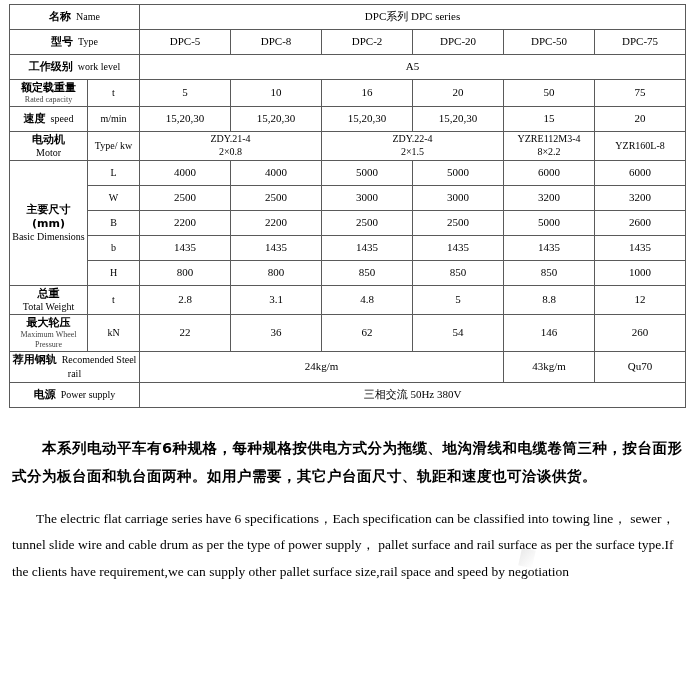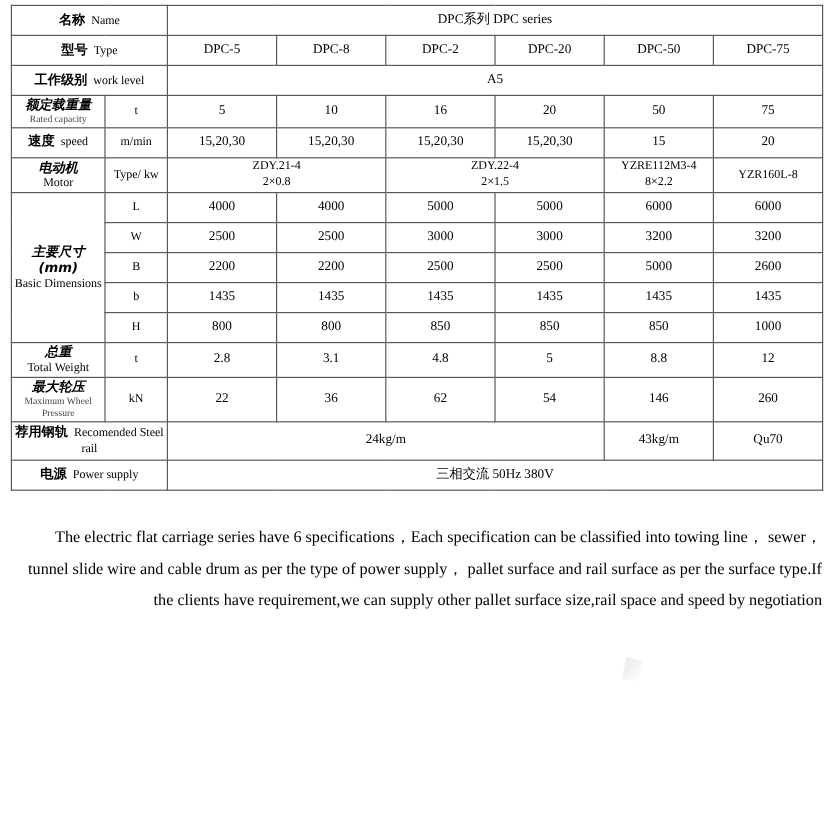--- a/index.html
+++ b/index.html
@@ -31,21 +31,20 @@
     text-align: center;
     vertical-align: middle;
     padding: 1px 2px;
     line-height: 1.25;
     height: 22px;
   }
   .lbl-cn {
     font-family: "DejaVu Sans", sans-serif;
     font-size: 11px;
     font-weight: bold;
-    font-style: italic;
   }
   .lbl-en {
     font-family: "Liberation Serif", serif;
     font-size: 10px;
   }
   .lbl-en-small {
     font-family: "Liberation Serif", serif;
     font-size: 8px;
     color: #444;
   }
@@ -86,21 +85,21 @@
     margin: 0;
     text-indent: 30px;
     letter-spacing: 0.5px;
   }
   p.en-para {
     font-family: "Liberation Serif", serif;
     font-size: 13.5px;
     line-height: 1.95;
     margin: 16px 0 0 0;
     text-indent: 24px;
-    text-align: right;
+    text-align: left;
   }
   .smudge {
     position: absolute;
     left: 520px;
     top: 545px;
     width: 14px;
     height: 18px;
     background: linear-gradient(120deg, rgba(170,170,170,0.25), rgba(255,255,255,0));
     transform: rotate(12deg);
   }
@@ -291,17 +290,18 @@
     <tr>
       <td colspan="2" class="inline-pair">
         <span class="cn">电源</span><span class="en">Power supply</span>
       </td>
       <td colspan="6" class="val">三相交流 50Hz 380V</td>
     </tr>
   </tbody>
     </table>
 
   <div class="para-block">
+    <p class="cn-para">本系列电动平车有6种规格，每种规格按供电方式分为拖缆、地沟滑线和电缆卷筒三种，按台面形式分为板台面和轨台面两种。如用户需要，其它户台面尺寸、轨距和速度也可洽谈供货。</p>
     <p class="en-para">The electric flat carriage series have 6 specifications，Each specification can be  classified into towing line，  sewer，  tunnel slide wire and cable drum as per the type of power supply， pallet surface and rail surface as per the surface type.If the clients  have requirement,we can supply other  pallet surface size,rail space and speed by  negotiation</p>
   </div>
 
   <div class="smudge"></div>
 </div>
 
 </body></html>

